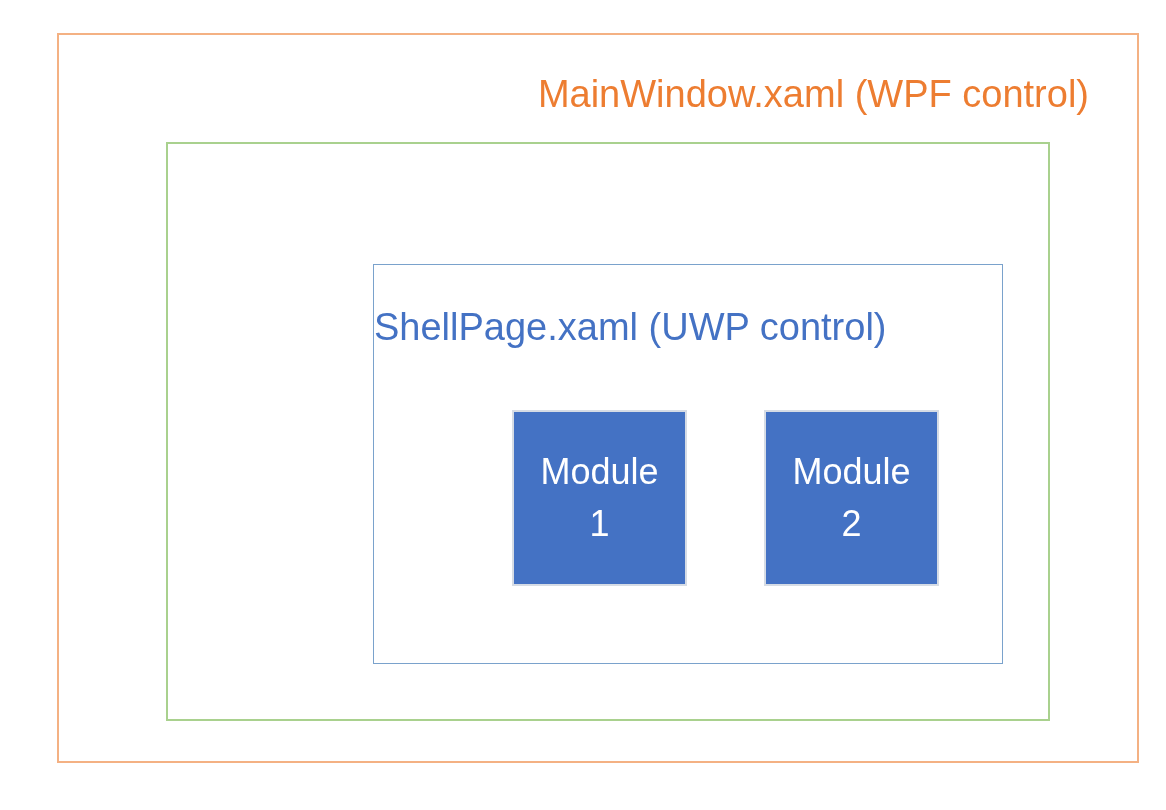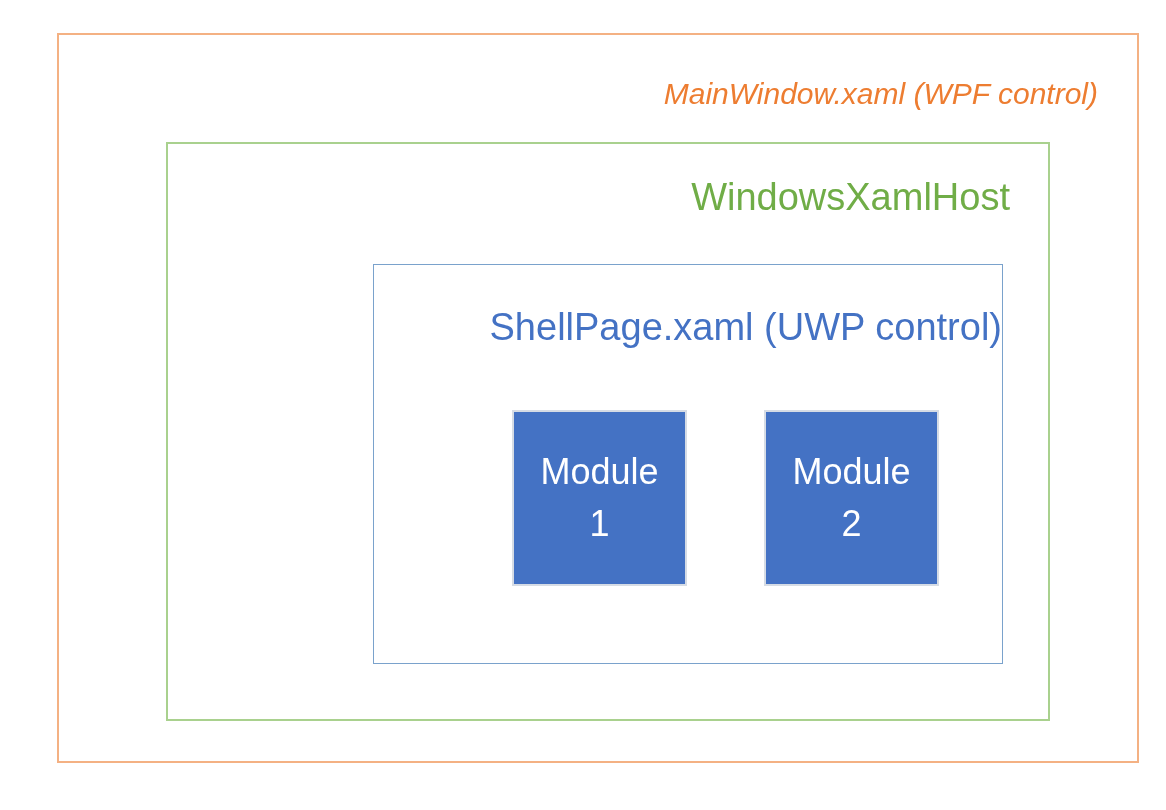--- a/index.html
+++ b/index.html
@@ -23,45 +23,44 @@
   }
   .stage { position: relative; width: 1166px; height: 810px; }
 
   .box { position: absolute; background: transparent; }
 
   .box-mainwindow {
     left: 57px; top: 33px; width: 1082px; height: 730px;
     border: 2px solid var(--orange-border);
   }
   .title-mainwindow {
-    position: absolute; top: 37px; right: 39px;
-    font-size: 30px; line-height: 44px;
+    position: absolute; top: 37px; right: 48px;
+    font-size: 38px; line-height: 44px;
     color: var(--orange-text);
     white-space: nowrap;
-    font-style: italic;
   }
 
   .box-xamlhost {
     left: 107px; top: 107px; width: 884px; height: 579px;
     border: 2px solid var(--green-border);
   }
   .title-xamlhost {
     position: absolute; top: 31px; right: 38px;
     font-size: 38px; line-height: 44px;
     color: var(--green-text);
     white-space: nowrap;
   }
 
   .box-shellpage {
     left: 205px; top: 120px; width: 630px; height: 400px;
     border: 1.5px solid var(--shell-border);
   }
   .title-shellpage {
     position: absolute; top: 40px; left: 0; width: 100%;
-    text-align: right;
+    text-align: left;
     font-size: 38px; line-height: 44px;
     color: var(--shell-text);
     white-space: nowrap;
   }
 
   .modules-row {
     position: absolute; left: 130px; top: 145px;
     display: flex; gap: 77px; padding-left: 8px;
   }
   .module {
@@ -79,21 +78,20 @@
 <body>
 
 <div class="stage">
 
   <div class="box box-mainwindow">
 
     <div class="title-mainwindow">MainWindow.xaml (WPF control)</div>
 
     <div class="box box-xamlhost">
 
-      <div class="title-xamlhost">WindowsXamlHost</div>
 
       <div class="box box-shellpage">
 
         <div class="title-shellpage">ShellPage.xaml (UWP control)</div>
 
         <div class="modules-row">
 
           <div class="module">
             <span>Module</span>
             <span>1</span>

